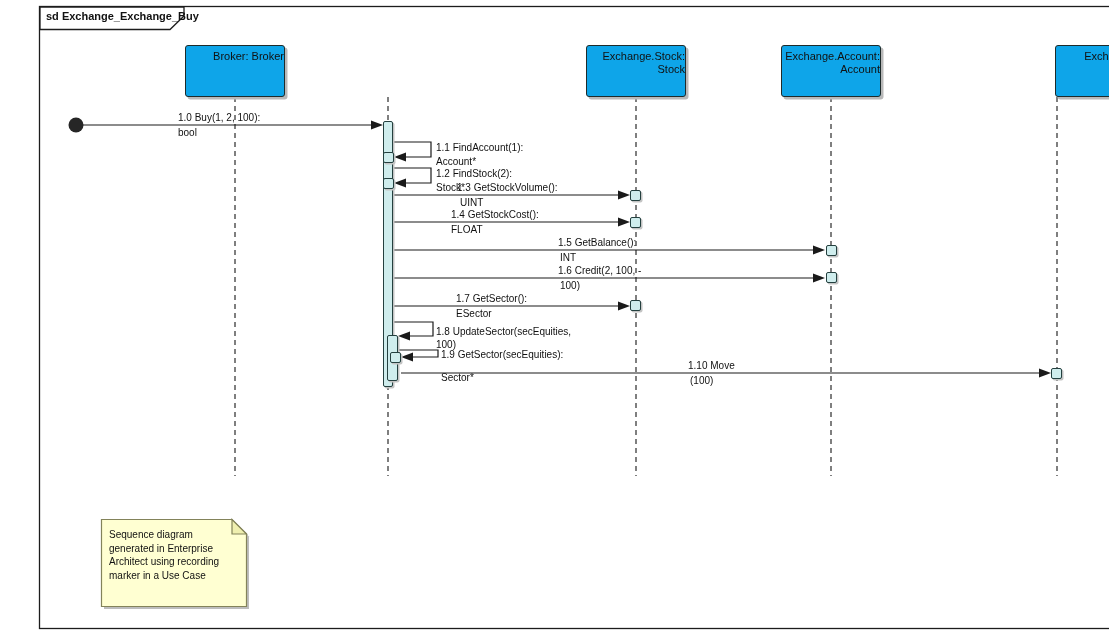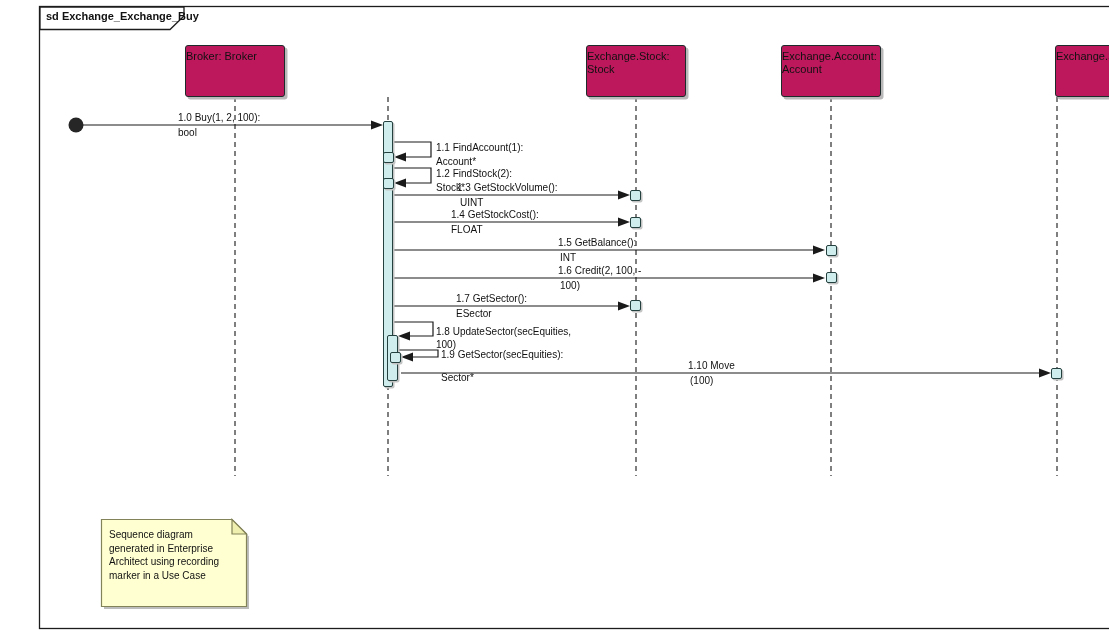--- a/index.html
+++ b/index.html
@@ -3,23 +3,23 @@
 <meta charset="utf-8">
 <style>
   html,body{margin:0;padding:0;background:#ffffff;}
   #stage{
     position:relative;width:1109px;height:635px;background:#ffffff;overflow:hidden;
     font-family:"Liberation Sans","DejaVu Sans",sans-serif;color:#111;margin-left:33px;
   }
   #wires{position:absolute;left:0;top:0;z-index:1;}
   .head{
     position:absolute;top:45px;height:52px;box-sizing:border-box;z-index:2;
-    background:#be185d;border:1.4px solid #1e2b2b;border-radius:3px;
+    background:#0ea5e9;border:1.4px solid #1e2b2b;border-radius:3px;
     box-shadow:2.5px 2.5px 0 #b9b9b9;
-    font-size:11px;line-height:13px;text-align:left;padding-top:4px;
+    font-size:11px;line-height:13px;text-align:right;padding-top:4px;
   }
   .act{
     position:absolute;box-sizing:border-box;background:#cfeded;border:1px solid #24403f;
     border-radius:2px;box-shadow:1.5px 1.5px 0 #c4c4c4;
   }
   .bar{z-index:2;}
   .sq{z-index:3;width:11px;height:11px;}
   .lbl{position:absolute;z-index:4;font-size:10px;line-height:13px;white-space:nowrap;}
   .tab-title{position:absolute;left:13px;top:10px;z-index:4;font-size:11px;font-weight:bold;white-space:nowrap;}
   .note-text{position:absolute;left:76px;top:528px;width:132px;z-index:4;font-size:10px;line-height:13.5px;}

